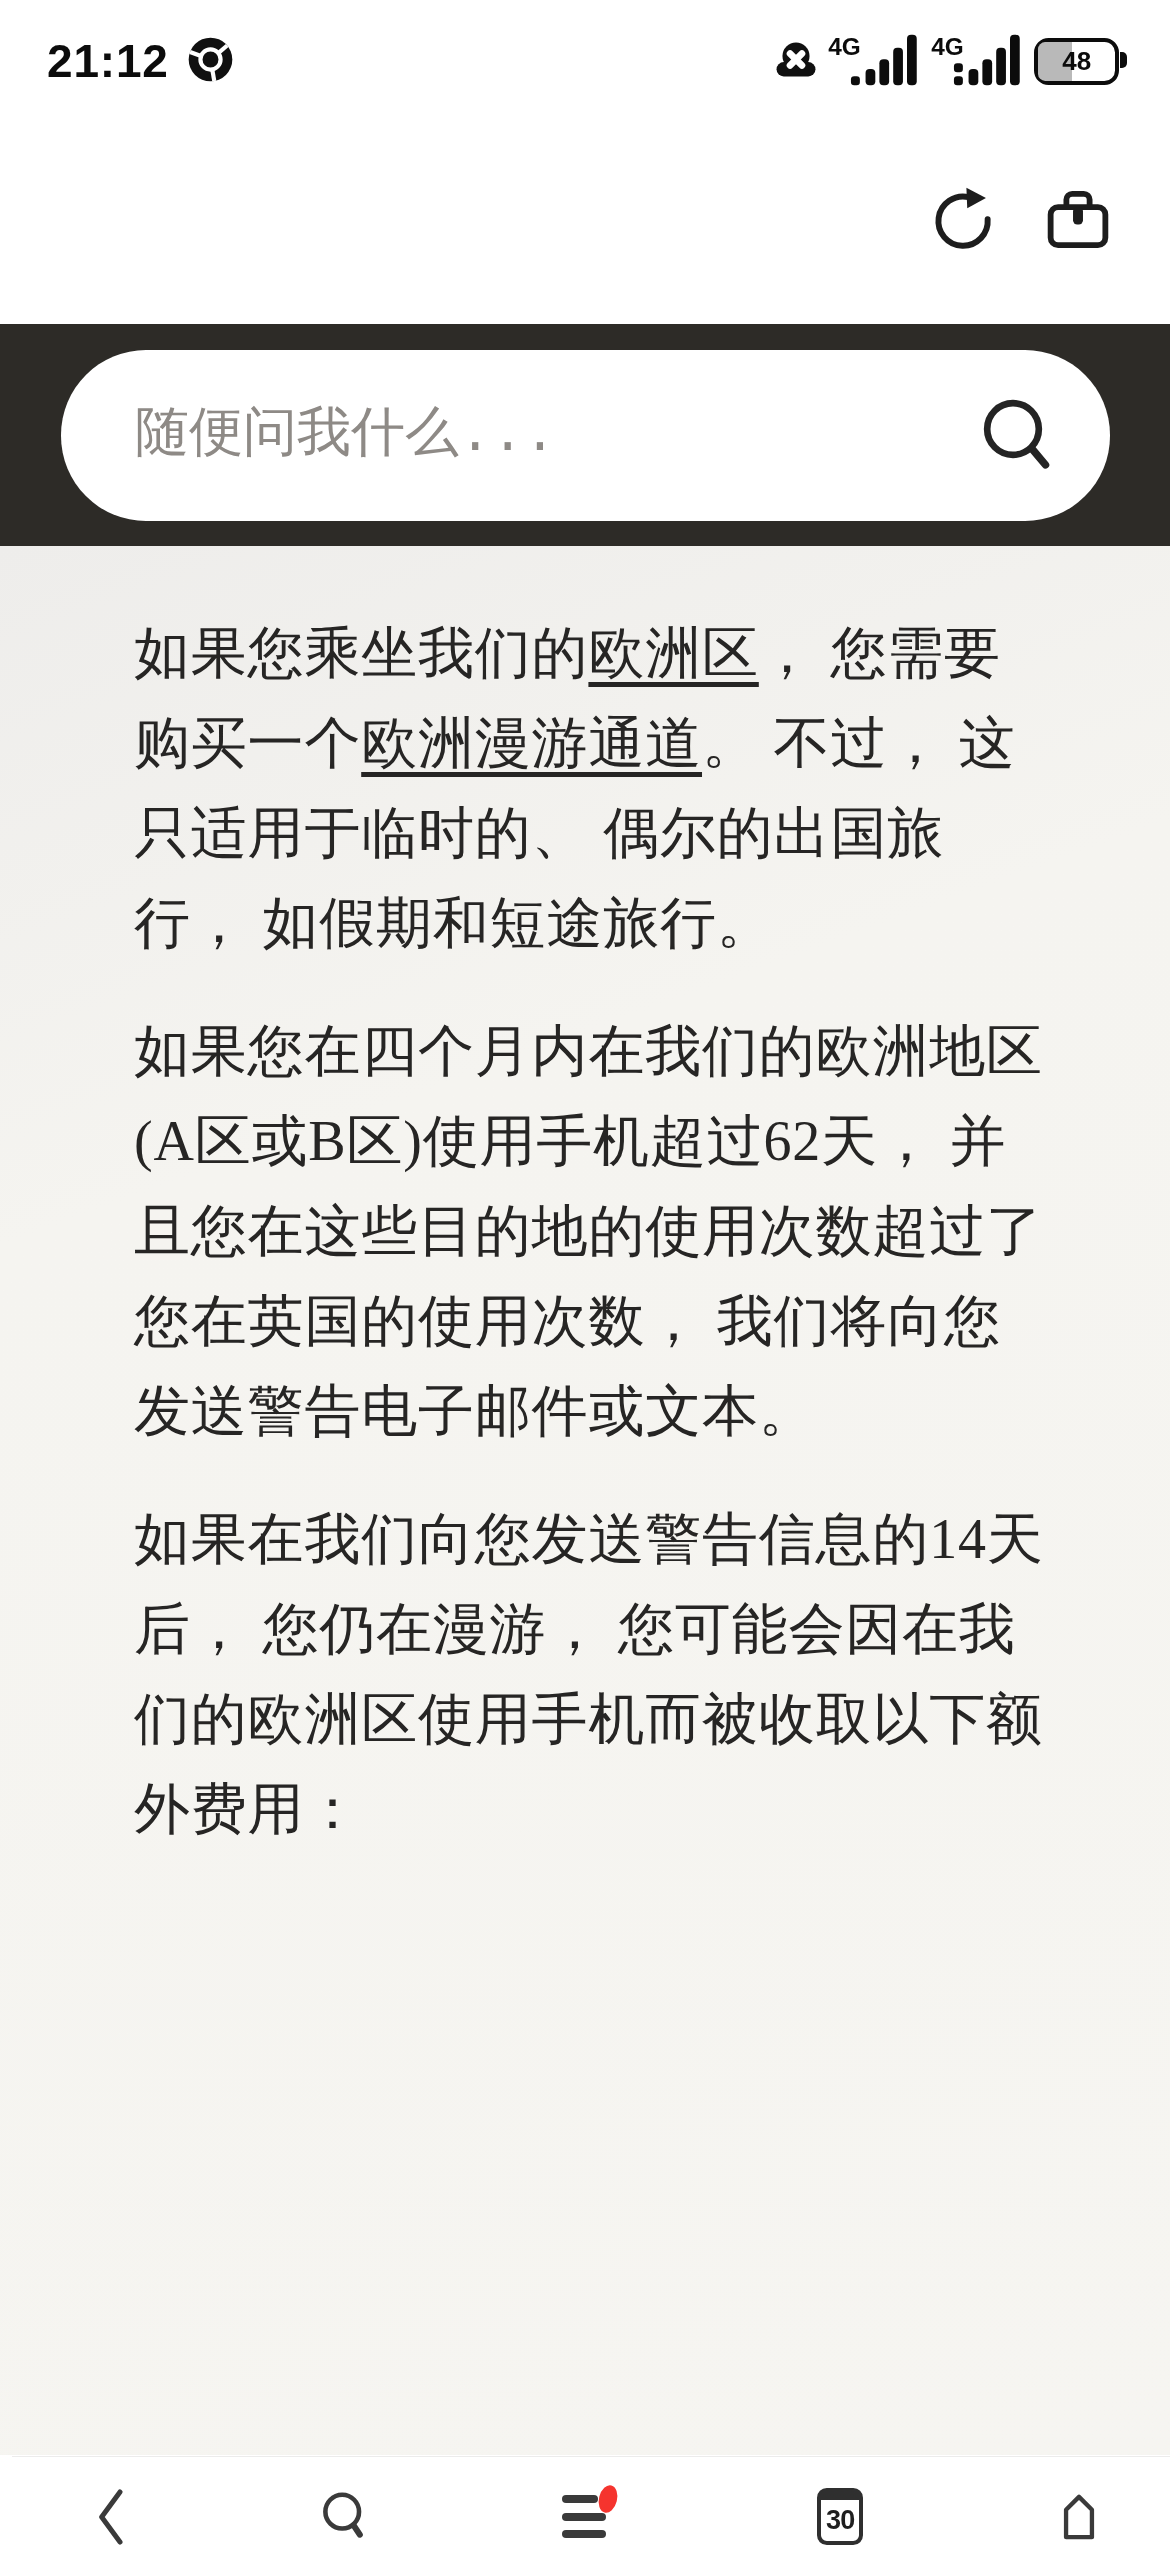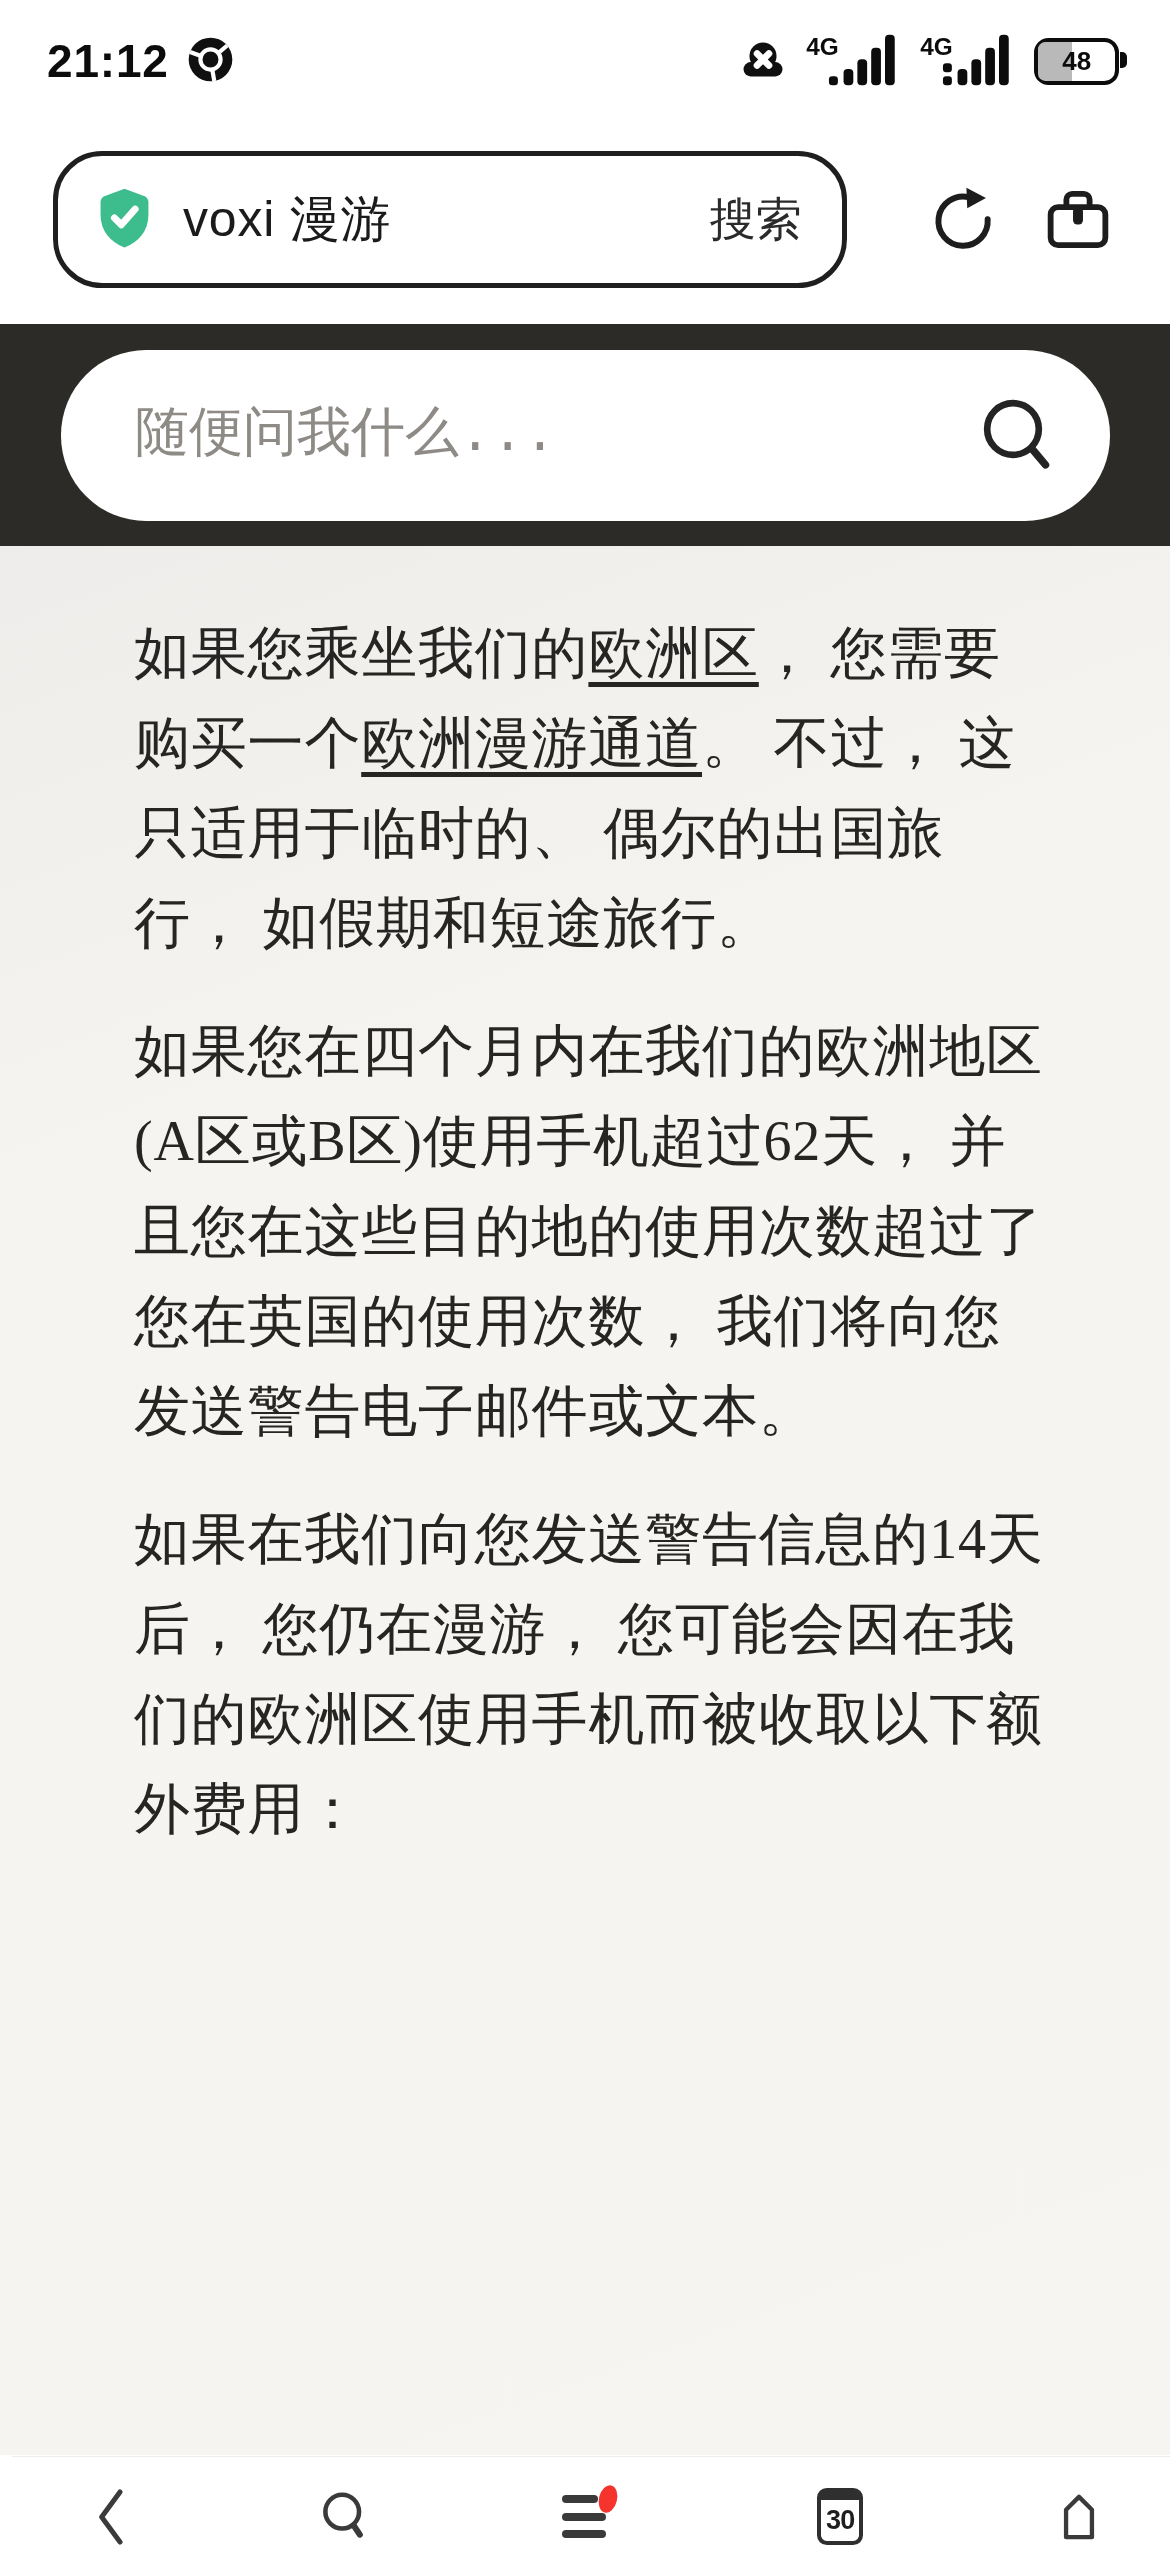--- a/index.html
+++ b/index.html
@@ -13,21 +13,21 @@
   .screen { position:absolute; inset:0; }
 
   
   .status-bar {
     position:absolute; top:0; left:0; width:1171px; height:122px;
     display:flex; align-items:center; padding:0 42px 0 47px;
     background:#fff; color:#0c0c0c;
   }
   .status-left { display:flex; align-items:center; gap:18px; }
   .status-time { font-size:46px; font-weight:700; letter-spacing:0.8px; }
-  .status-right { margin-left:auto; display:flex; align-items:center; gap:21px; }
+  .status-right { margin-left:auto; display:flex; align-items:center; gap:10px; }
 
   .battery { position:relative; width:85px; height:47px; border:4.9px solid #0c0c0c; border-radius:14.6px; margin-right:9.8px; }
   .battery-fill { position:absolute; left:0; top:0; bottom:0; width:44%; background:#b9b9b9; border-radius:7.3px 0 0 7.3px; }
   .battery-num { position:absolute; inset:0; display:flex; align-items:center; justify-content:center; font-size:26px; font-weight:700; color:#0c0c0c; }
   .battery-nub { position:absolute; right:-12.2px; top:10.6px; width:7.3px; height:16.3px; background:#0c0c0c; border-radius:0 4.9px 4.9px 0; }
 
   
   .addr-row { position:absolute; top:122px; left:0; width:1171px; height:202px; background:#fff; }
   .addr-pill {
     position:absolute; left:53px; top:29px; width:794px; height:137px;
@@ -145,30 +145,20 @@
       </span>
       <span class="battery">
         <span class="battery-fill"></span>
         <span class="battery-num">48</span>
         <span class="battery-nub"></span>
       </span>
     </div>
   </div>
 
   <div class="addr-row">
-    <div class="addr-pill">
-      <span>
-        <svg width="59" height="63" viewBox="0 0 44 50">
-          <path d="M22 3 L37 8.5 C38.6 9.2 39.5 10.3 39.5 12 V22 C39.5 34.5 31.8 42.5 22 46.5 C12.2 42.5 4.5 34.5 4.5 22 V12 C4.5 10.3 5.4 9.2 7 8.5 Z" fill="#3dbd8d" stroke="#3dbd8d" stroke-width="3" stroke-linejoin="round"></path>
-          <path d="M14 24.5 L19.5 30 L30.5 17.5" fill="none" stroke="#ffffff" stroke-width="5.5" stroke-linecap="round" stroke-linejoin="round"></path>
-        </svg>
-      </span>
-      <span class="addr-title">voxi 漫游</span>
-      <span class="addr-search-btn">搜索</span>
-    </div>
     <span class="icon-btn refresh-btn">
       <svg width="68" height="68" viewBox="0 0 80 80">
         <path d="M47 12 A29 29 0 1 0 69 38" fill="none" stroke="#1d1d1d" stroke-width="7" stroke-linecap="round"></path>
         <polygon points="44,1 67,13 45,25" fill="#1d1d1d"></polygon>
       </svg>
     </span>
     <span class="icon-btn toolbox-btn">
       <svg width="68" height="65" viewBox="0 0 82 78">
         <path d="M27 24 V15 a7 7 0 0 1 7 -7 h14 a7 7 0 0 1 7 7 v9" fill="none" stroke="#1d1d1d" stroke-width="7"></path>
         <rect x="8" y="24" width="66" height="46" rx="9" fill="none" stroke="#1d1d1d" stroke-width="7"></rect>

